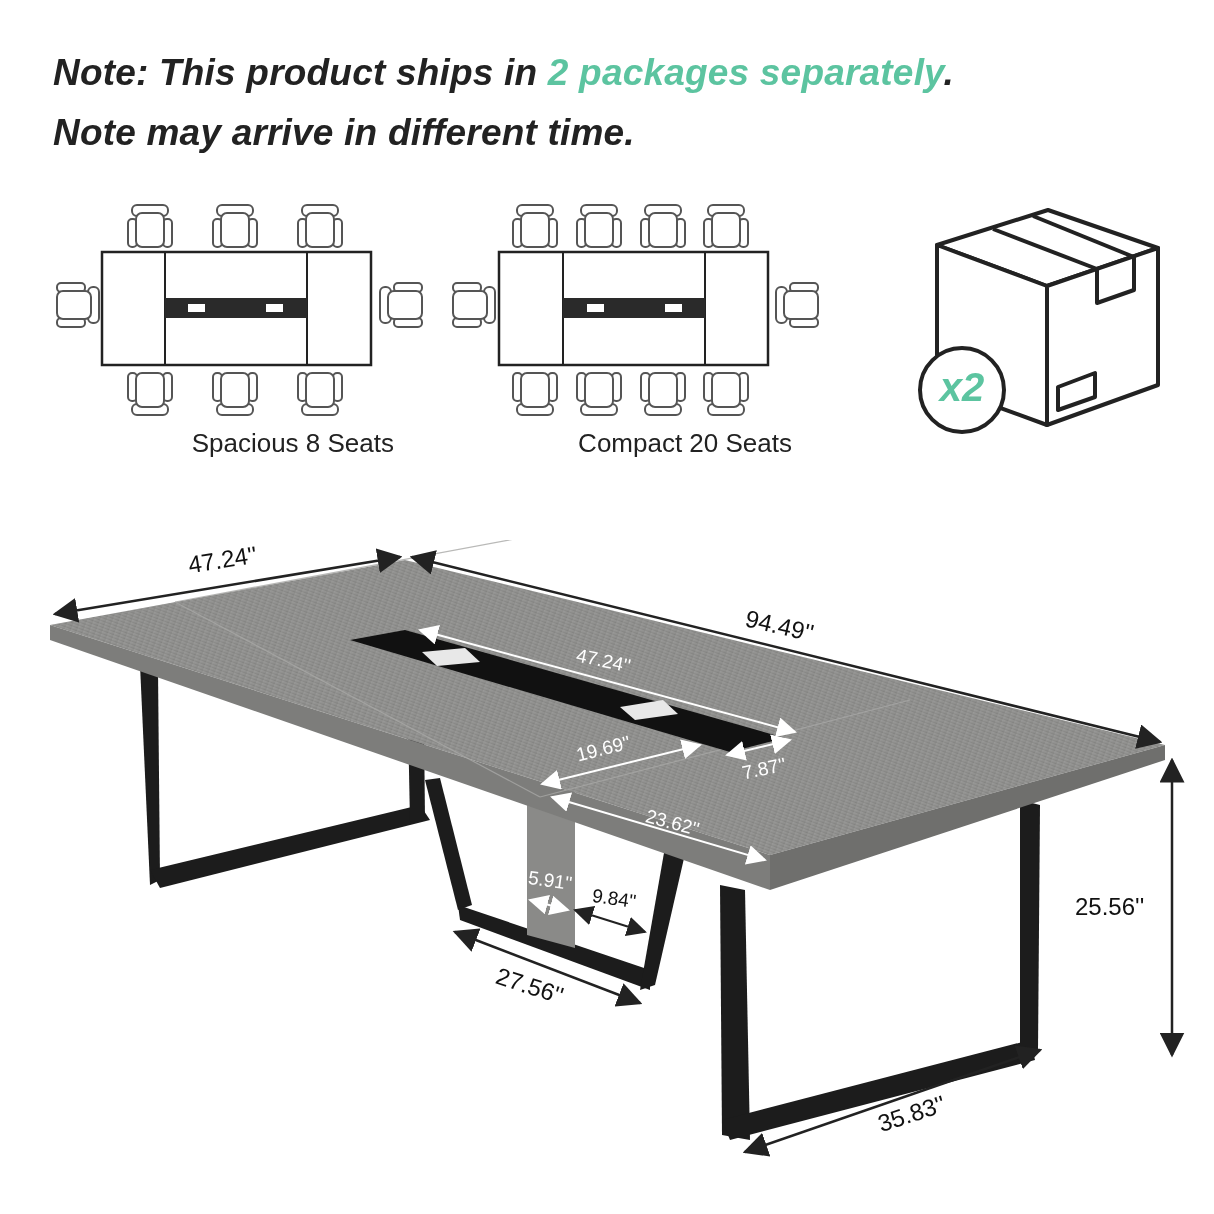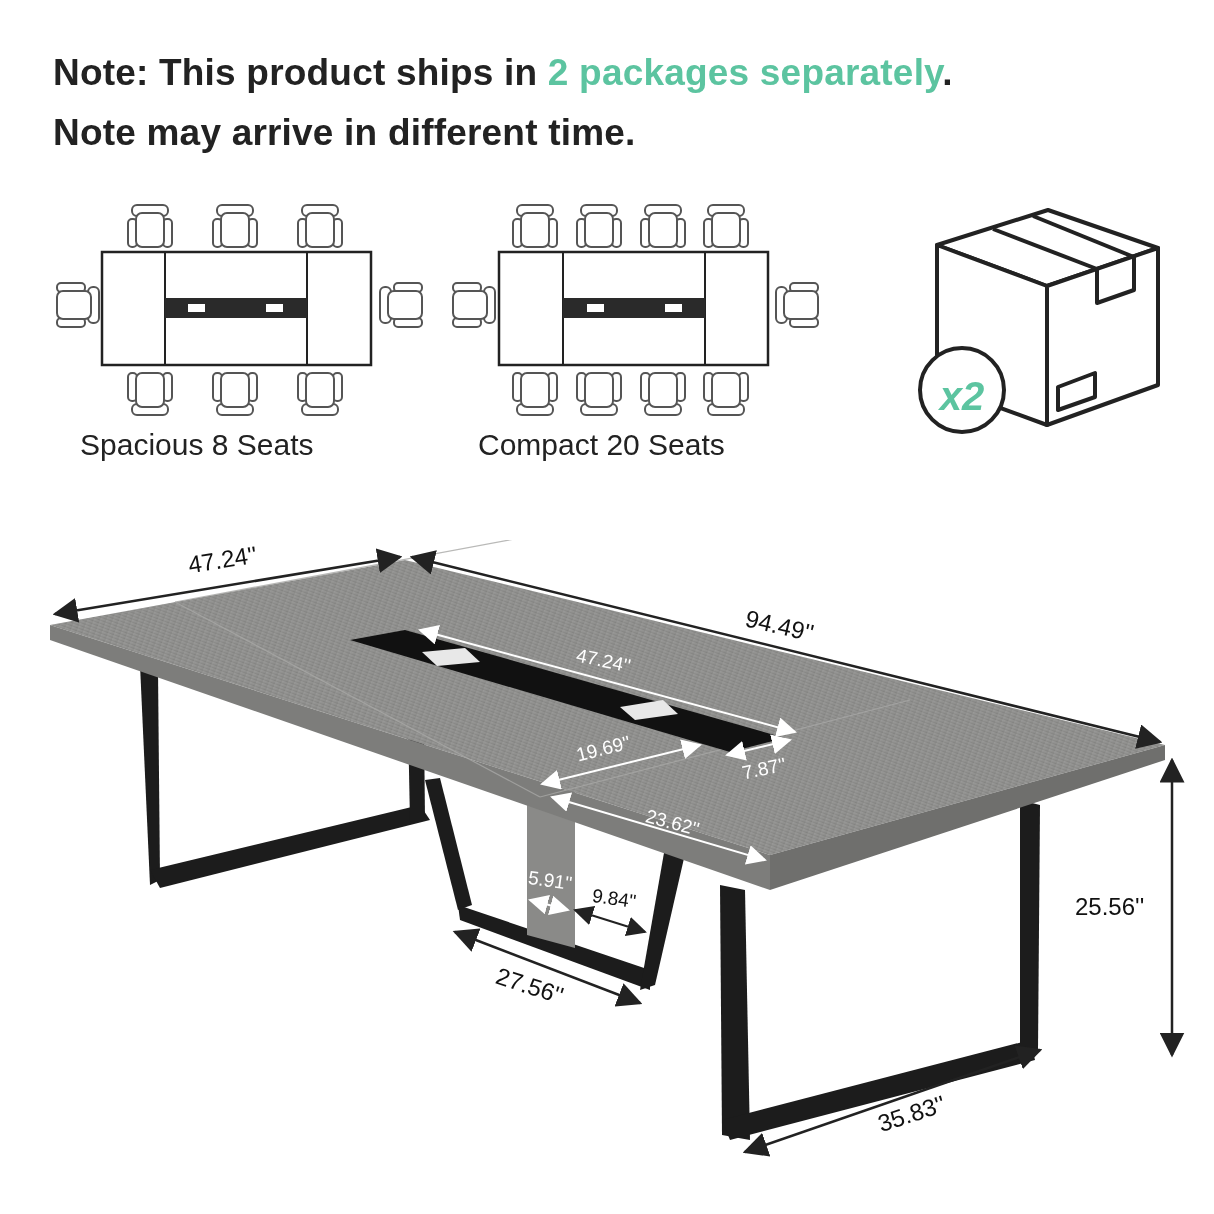--- a/index.html
+++ b/index.html
@@ -1,21 +1,21 @@
 <!DOCTYPE html>
 <html><head>
 <meta charset="utf-8">
 <style>
   html, body { margin:0; padding:0; background:#ffffff; }
   body { width:1214px; height:1214px; position:relative; overflow:hidden; font-family:"Liberation Sans", sans-serif; color:#222; }
-  .headline { position:absolute; left:53px; font-weight:700; font-size:37px; color:#222222; letter-spacing:0.2px; }
+  .headline { position:absolute; left:53px; font-weight:700; font-size:37px; color:#222222; letter-spacing:0.2px;font-style:italic; }
   .headline .accent { color:#5cc4a0; }
   #line1 { top:52px; }
   #line2 { top:112px; }
-  .layout-label { position:absolute; font-size:30px; color:#222; text-align:left; }
+  .layout-label { position:absolute; font-size:26px; color:#222; text-align:right; }
   svg { position:absolute; }
   .dim { position:absolute; font-size:24px; white-space:nowrap; transform-origin:center center; }
   .dim.dark { color:#111; }
   .dim.light { color:#ffffff; font-size:19px; }
 </style>
 </head>
 <body>
 
 <div id="line1" class="headline">
   <span>Note: This product ships in </span><span class="accent">2 packages separately</span><span>.</span>
@@ -85,21 +85,21 @@
     <polygon points="152,86 263,48 263,185 152,225"></polygon>
   </g>
   <g fill="none" stroke="#222" stroke-width="4" stroke-linejoin="round">
     <line x1="98" y1="29" x2="202" y2="69"></line>
     <line x1="138" y1="16" x2="239" y2="57"></line>
     <polyline points="202,69 202,103 239,90 239,57"></polyline>
     <polygon points="163,187 200,173 200,197 163,210"></polygon>
   </g>
   <circle cx="67" cy="190" r="42" fill="#fff" stroke="#222" stroke-width="4"></circle>
 </svg>
-<div style="position:absolute;left:912px;top:365px;width:100px;text-align:center;font-size:40px;font-weight:700;font-style:italic;color:#5cc4a0;margin-top:9px;">x2</div>
+<div style="position:absolute;left:912px;top:365px;width:100px;text-align:center;font-size:40px;font-weight:700;font-style:italic;color:#5cc4a0;">x2</div>
 
 <svg style="left:0;top:540px" width="1214" height="674" viewBox="0 540 1214 674">
   <defs>
     <linearGradient id="wood" x1="0" y1="0" x2="1" y2="1">
       <stop offset="0" stop-color="#9a9a98"></stop>
       <stop offset="0.5" stop-color="#8c8c8a"></stop>
       <stop offset="1" stop-color="#7f7f7d"></stop>
     </linearGradient>
     <pattern id="grain" width="6" height="3" patternUnits="userSpaceOnUse" patternTransform="rotate(20)">
       <rect width="6" height="3" fill="url(#wood)"></rect>

